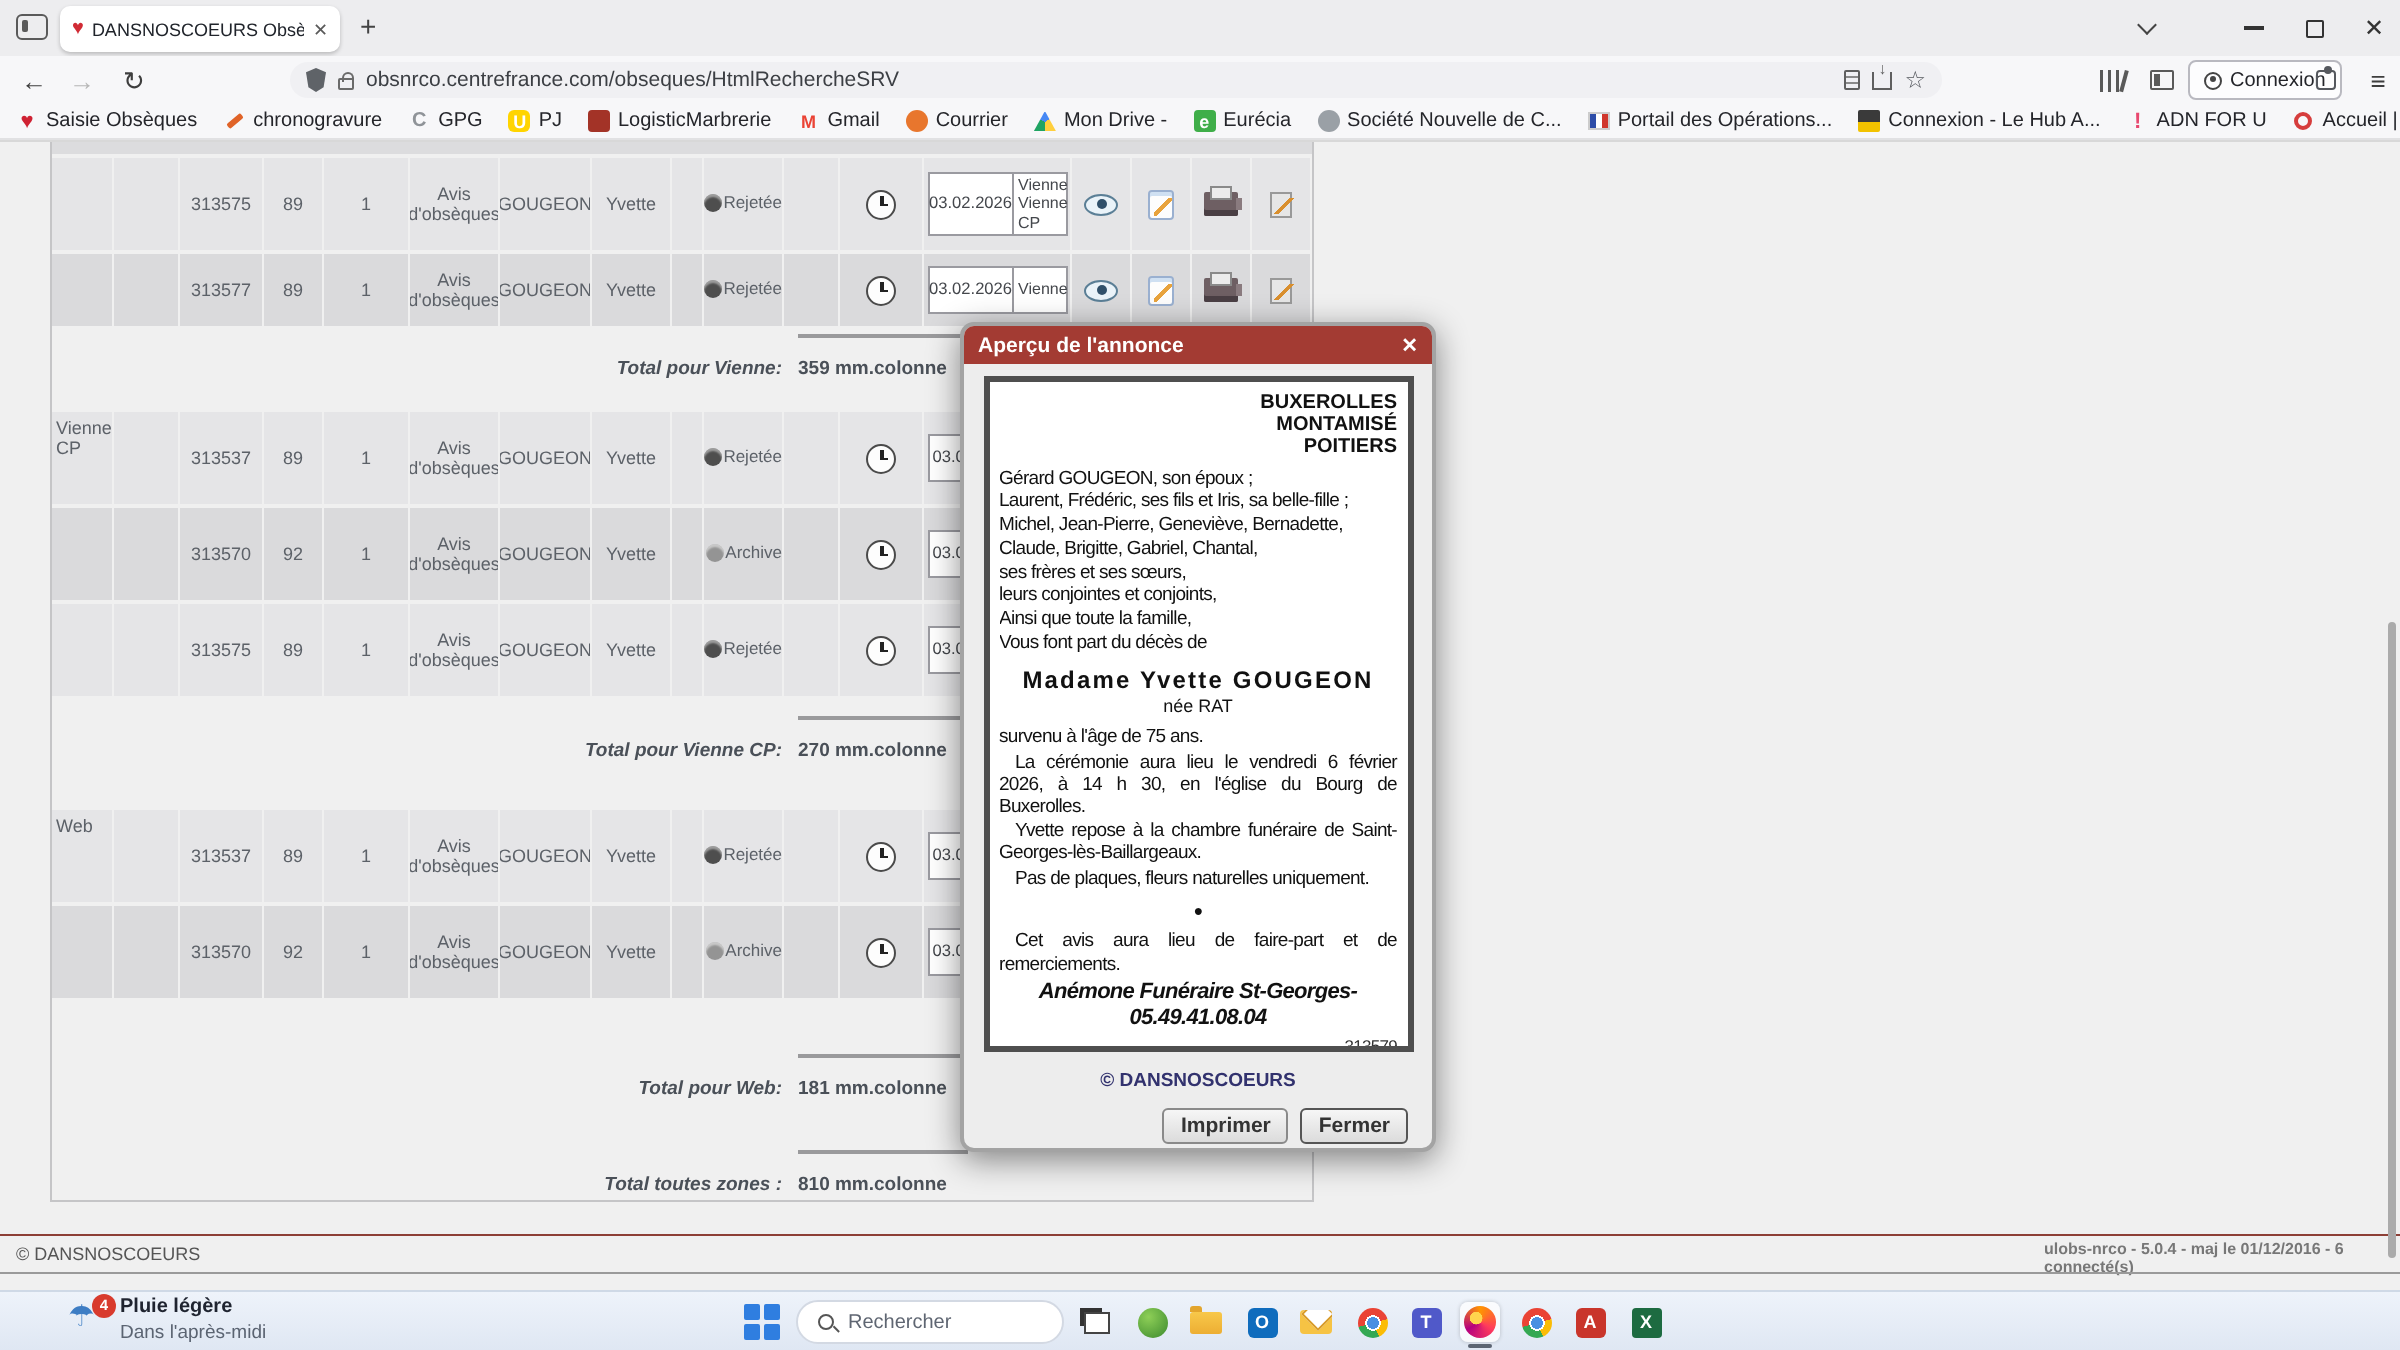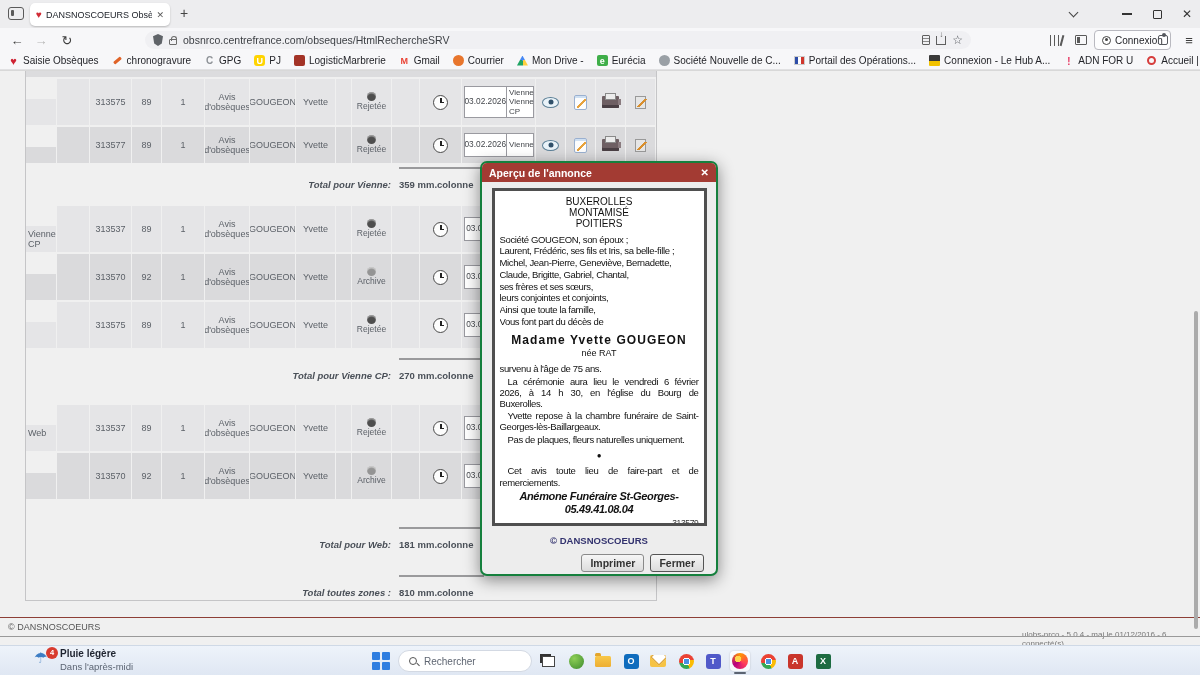--- a/index.html
+++ b/index.html
@@ -67,22 +67,22 @@
   .fv-fact { border:2px solid #d63d3d; border-radius:50%; width:9px; height:9px; }
 
   
   .page { position:absolute; top:70px; left:0; width:1200px; height:575px; background:#f0f0f0; border-top:1px solid #d8d8d8; }
   .tablewrap { position:absolute; left:25px; top:0; width:632px; height:530px; border-left:1px solid #c5c5c7; border-right:1px solid #c5c5c7; border-bottom:1px solid #c5c5c7; }
   .strip { height:6px; background:#dcdcde; margin-bottom:2px; }
   .row { display:grid; grid-template-columns:30px 32px 41px 29px 42px 44px 45px 39px 15px 39px 27px 41px 73px 29px 29px 29px 29px; column-gap:1px; margin-bottom:2px; }
   .h46 { height:46px; } .h36 { height:36px; }
   .cell { display:flex; align-items:center; justify-content:center; text-align:center; font-size:9px; color:#5c6168; line-height:1.15; overflow:hidden; }
   .sa .cell { background:#e5e5e7; } .sb .cell { background:#dadadc; }
-  .cell.zone { align-items:flex-start; justify-content:flex-start; text-align:left; padding:3px 2px;margin-top:20px; }
-  .statuswrap { flex-direction:column; }
+  .cell.zone { align-items:flex-start; justify-content:flex-start; text-align:left; padding:3px 2px; }
+  .statuswrap { flex-direction:row; }
   .dot { width:9px; height:9px; border-radius:50%; display:block; margin:0 auto 1px; }
   .rejetee { background:#4e4e4e; box-shadow:inset 0 1.5px 1px rgba(255,255,255,.45); }
   .archive { background:#949494; box-shadow:inset 0 1.5px 1px rgba(255,255,255,.5); }
   .statuslbl { font-size:8.5px; }
   .clock { width:15px; height:15px; border:1.2px solid #4a4a4a; border-radius:50%; position:relative; display:inline-block; background:#fdfdfd; }
   .clock:before { content:""; position:absolute; left:6.3px; top:2.5px; width:1.4px; height:5px; background:#222; }
   .clock:after { content:""; position:absolute; left:6.3px; top:6.5px; width:4px; height:1.4px; background:#222; }
   .datebox { display:flex; align-items:stretch; background:#fff; border:1px solid #9a9aa0; width:70px; min-height:24px; }
   .dval { width:45px; display:flex; align-items:center; justify-content:center; font-size:8.3px; color:#44474c; }
   .pub { flex:1; border-left:1px solid #9a9aa0; font-size:8px; color:#44474c; display:flex; align-items:center; padding:1px 2px; line-height:1.2; text-align:left; }
@@ -96,46 +96,46 @@
   .docedit { width:11px; height:13px; background:#e6e6e6; border:1px solid #999; position:relative; display:inline-block; }
   .docedit:after { content:""; position:absolute; left:0.5px; top:2px; width:10px; height:8px; background:linear-gradient(135deg,transparent 42%,#d98f2e 42% 58%,transparent 58%); }
   .total-block { position:relative; }
   .tb1 { height:41px; padding-top:2px; } .tb2 { height:55px; padding-top:8px; } .tb3 { height:72px; padding-top:26px; } .tb4 { height:32px; padding-top:2px; }
   .sumline { width:85px; height:2px; background:#9a9a9c; margin-left:373px; }
   .tline { margin-top:10px; display:flex; font-size:9.5px; font-weight:bold; color:#4a5058; }
   .tlabel { width:365px; text-align:right;font-style:italic; }
   .tvalue { margin-left:8px; }
 
   
-  .modal { position:absolute; left:480px; top:90px; width:238px; height:415px; background:#ededed; border:2px solid #15803d; border-radius:7px; box-shadow:0 4px 16px rgba(0,0,0,.45); overflow:hidden; }
+  .modal { position:absolute; left:480px; top:90px; width:238px; height:415px; background:#ededed; border:2px solid #a3a3a3; border-radius:7px; box-shadow:0 4px 16px rgba(0,0,0,.45); overflow:hidden; }
   .modal-head { height:19px; background:#a33b33; display:flex; align-items:center; padding:0 7px; }
   .modal-title { color:#fff; font-size:10.5px; font-weight:bold; flex:1; }
   .modal-x { color:#fff; font-size:10px; font-weight:bold; }
   .modal-body { padding:6px 8px 0; }
   .notice { width:215px; height:338px; margin:0 auto; background:#fff; border:3px solid #4f4f4f; padding:5px 5px 4px; overflow:hidden; font-size:9.5px; letter-spacing:-0.35px; color:#111; line-height:1.18; }
-  .towns { text-align:center; font-weight:normal; font-size:10px; letter-spacing:0; line-height:1.12; }
+  .towns { text-align:right; font-weight:bold; font-size:10px; letter-spacing:0; line-height:1.12; }
   .famlines { margin-top:4px; }
   .famlines div { white-space:nowrap; overflow:hidden; line-height:1.24; }
   .deceased { text-align:center; font-weight:bold; font-size:12px; letter-spacing:1.1px; margin-top:5px; }
   .nee { text-align:center; font-size:9px; letter-spacing:0; margin-top:1px; }
   .npar { text-align:justify; margin-top:1px; }
   .npar.first { margin-top:5px; }
   .indent { text-indent:8px; }
   .ndot { text-align:center; font-size:8px; margin:6px 0 5px; }
   .funeral { font-weight:bold; font-style:italic; text-align:center; font-size:11px; margin-top:2px; }
   .nref { text-align:right; font-size:8.5px; color:#333; margin-top:2px; }
   .modal-copy { text-align:center; font-size:9.5px; font-weight:bold; color:#32326e; margin-top:9px; }
   .modal-btns { display:flex; justify-content:flex-end; gap:6px; margin-top:8px; padding-right:4px; }
   .mbtn { font-size:10.5px; font-weight:bold; color:#333; background:linear-gradient(#f6f6f6,#dcdcdc); border:1px solid #8a8a8a; border-radius:3px; padding:2px 8px; }
   .mbtn.def { border-color:#555; }
 
   
   .pfooter { position:absolute; left:0; bottom:0; width:1200px; height:28px; border-top:1px solid #8d3f36; background:#f0f0f0; }
   .pfoot-copy { position:absolute; left:8px; top:4px; font-size:9px; color:#555; }
-  .pfoot-ver { position:absolute; left:1022px; top:12px; font-size:8px; color:#777; }
+  .pfoot-ver { position:absolute; left:1022px; top:2px; font-size:8px; color:#777;font-weight:bold; }
   .pfoot-line { position:absolute; left:0; top:18px; width:1200px; height:1px; background:#9a9a9a; }
   .scrollthumb { position:absolute; right:2px; top:240px; width:4px; height:318px; background:#ababab; border-radius:2px; }
 
   
   .taskbar { position:absolute; top:645px; left:0; width:1200px; height:30px; background:linear-gradient(#eef3fa,#dfe7f3); border-top:1px solid #cfd9e6; }
   .weather { position:absolute; left:34px; top:2px; display:flex; align-items:center; gap:8px; }
   .umb { position:relative; width:18px; height:22px; font-size:15px; color:#3d7dc4; }
   .badge { position:absolute; left:12px; top:-2px; width:12px; height:12px; background:#d83b2e; color:#fff; border-radius:50%; font-size:7.5px; font-weight:bold; display:flex; align-items:center; justify-content:center; }
   .wtxt1 { font-size:10px; color:#1f2430; font-weight:bold; line-height:1.25; }
   .wtxt2 { font-size:9.5px; color:#5b6472; line-height:1.2; }
@@ -596,37 +596,37 @@
       <span class="modal-x">✕</span>
     </div>
     <div class="modal-body">
       <div class="notice">
         <div class="towns">
           <div>BUXEROLLES</div>
           <div>MONTAMISÉ</div>
           <div>POITIERS</div>
         </div>
         <div class="famlines">
-          <div>Société GOUGEON, son époux ;</div>
+          <div>Gérard GOUGEON, son époux ;</div>
           <div>Laurent, Frédéric, ses fils et Iris, sa belle-fille ;</div>
           <div>Michel, Jean-Pierre, Geneviève, Bernadette,</div>
           <div>Claude, Brigitte, Gabriel, Chantal,</div>
           <div>ses frères et ses sœurs,</div>
           <div>leurs conjointes et conjoints,</div>
           <div>Ainsi que toute la famille,</div>
           <div>Vous font part du décès de</div>
         </div>
         <div class="deceased">Madame Yvette GOUGEON</div>
         <div class="nee">née RAT</div>
         <div class="npar first">survenu à l'âge de 75 ans.</div>
         <div class="npar indent">La cérémonie aura lieu le vendredi 6 février 2026, à 14 h 30, en l'église du Bourg de Buxerolles.</div>
         <div class="npar indent">Yvette repose à la chambre funéraire de Saint-Georges-lès-Baillargeaux.</div>
         <div class="npar indent">Pas de plaques, fleurs naturelles uniquement.</div>
         <div class="ndot">●</div>
-        <div class="npar indent">Cet avis toute lieu de faire-part et de remerciements.</div>
+        <div class="npar indent">Cet avis aura lieu de faire-part et de remerciements.</div>
         <div class="funeral">Anémone Funéraire St-Georges- 05.49.41.08.04</div>
         <div class="nref">313579</div>
       </div>
       <div class="modal-copy">© DANSNOSCOEURS</div>
       <div class="modal-btns">
         <button class="mbtn">Imprimer</button>
         <button class="mbtn def">Fermer</button>
       </div>
     </div>
   </div>

